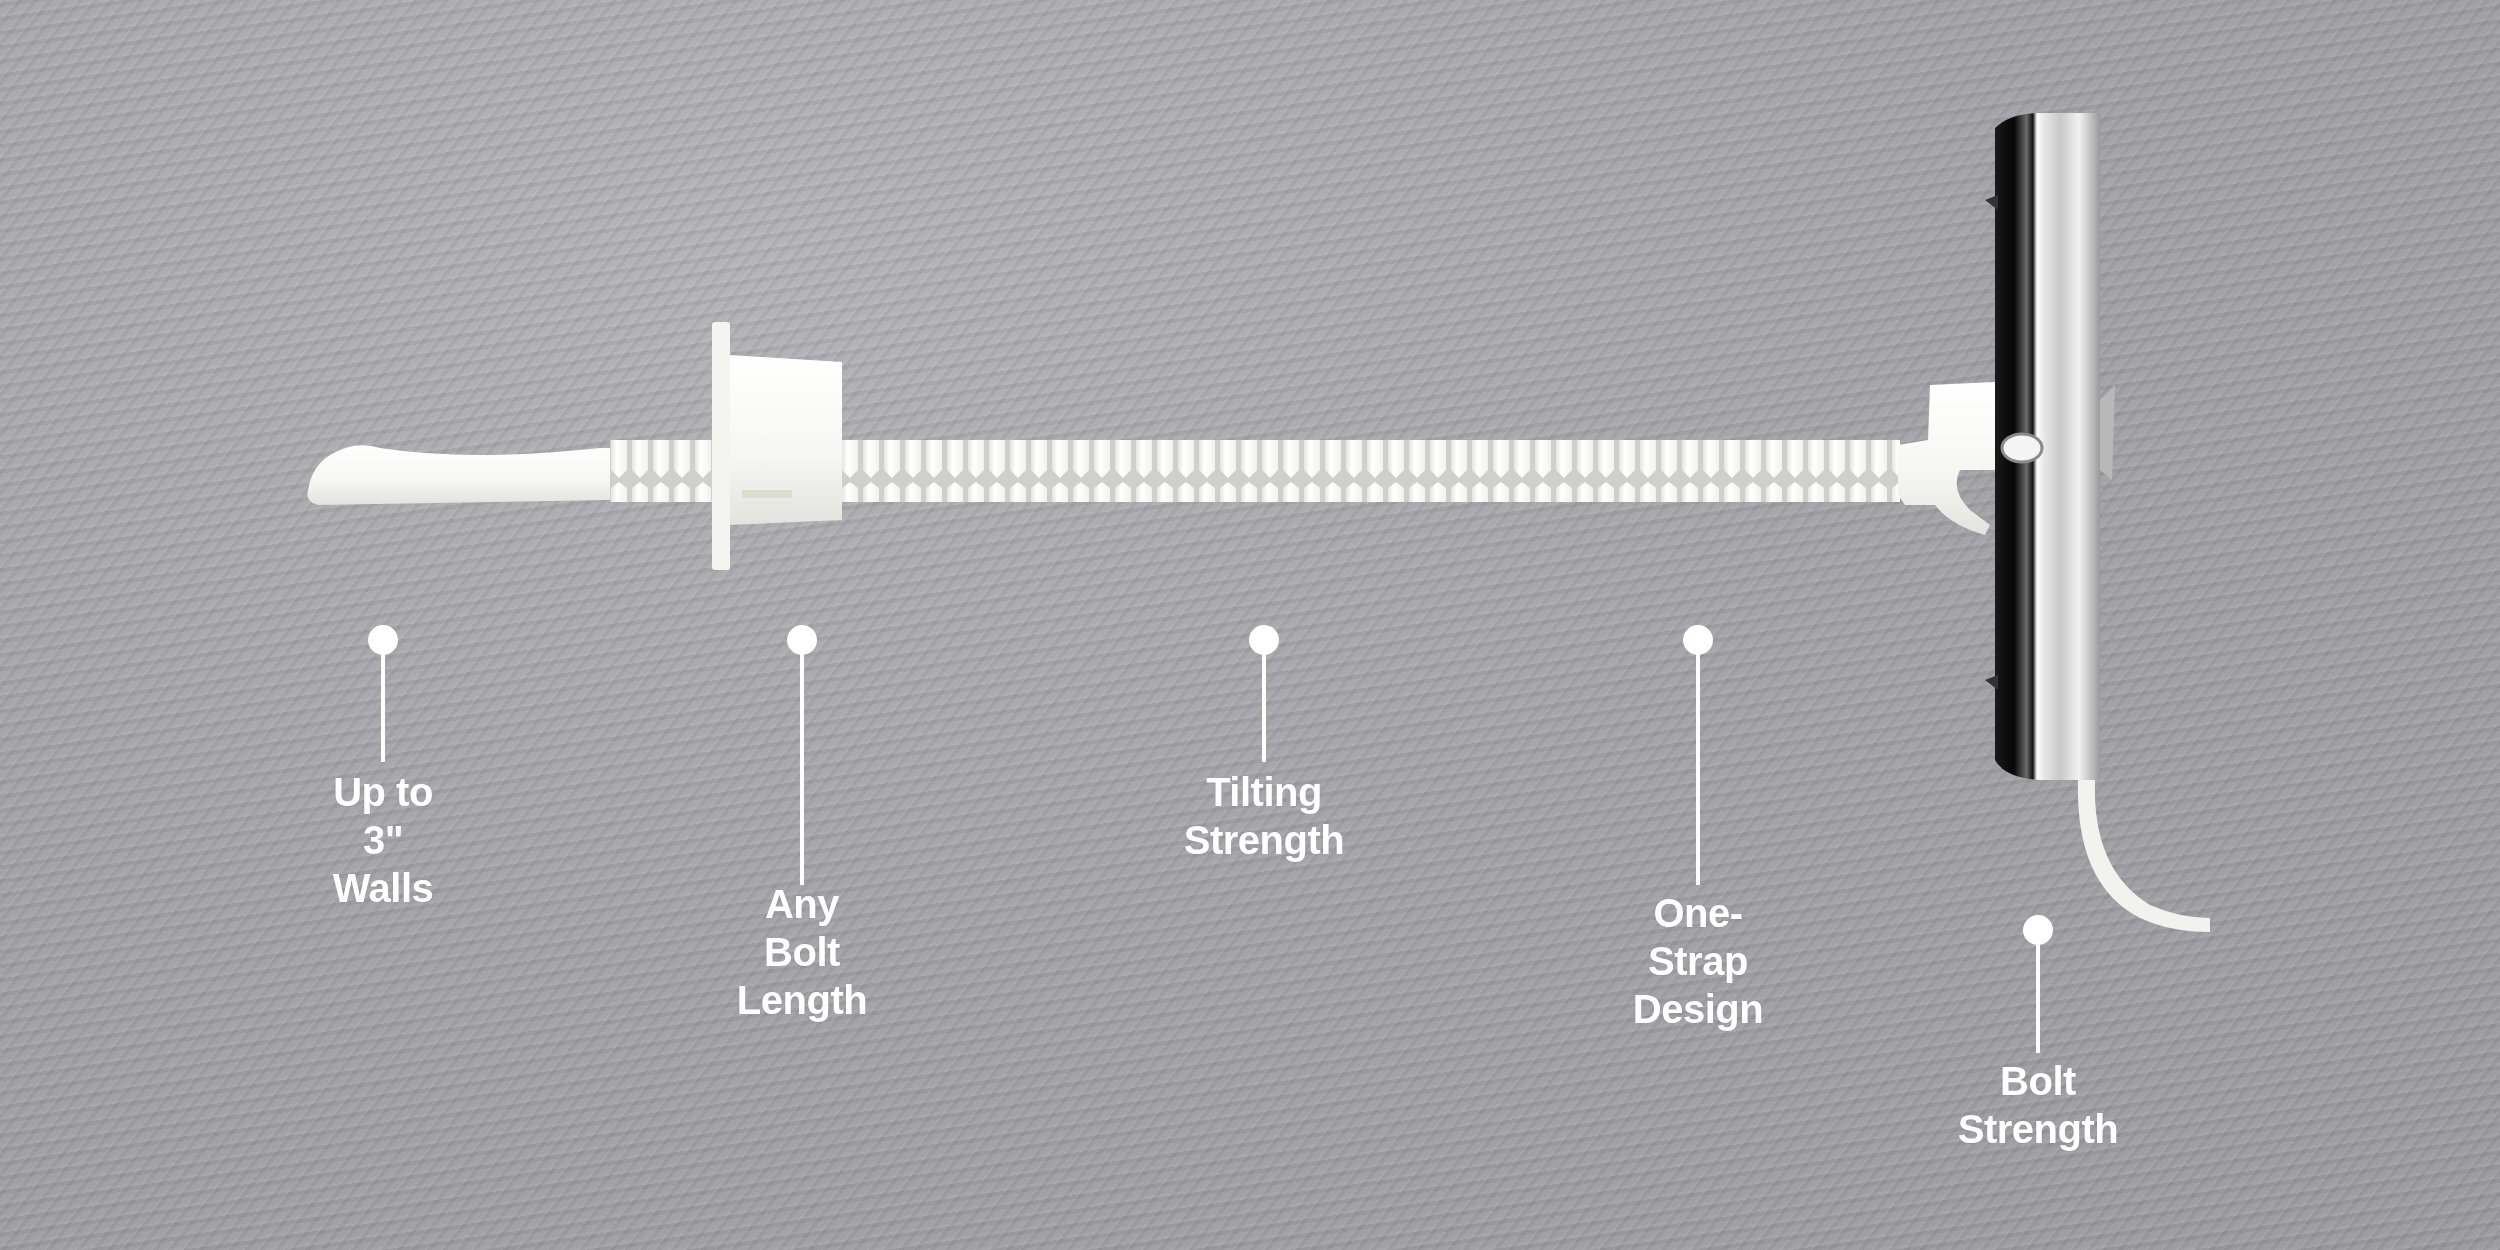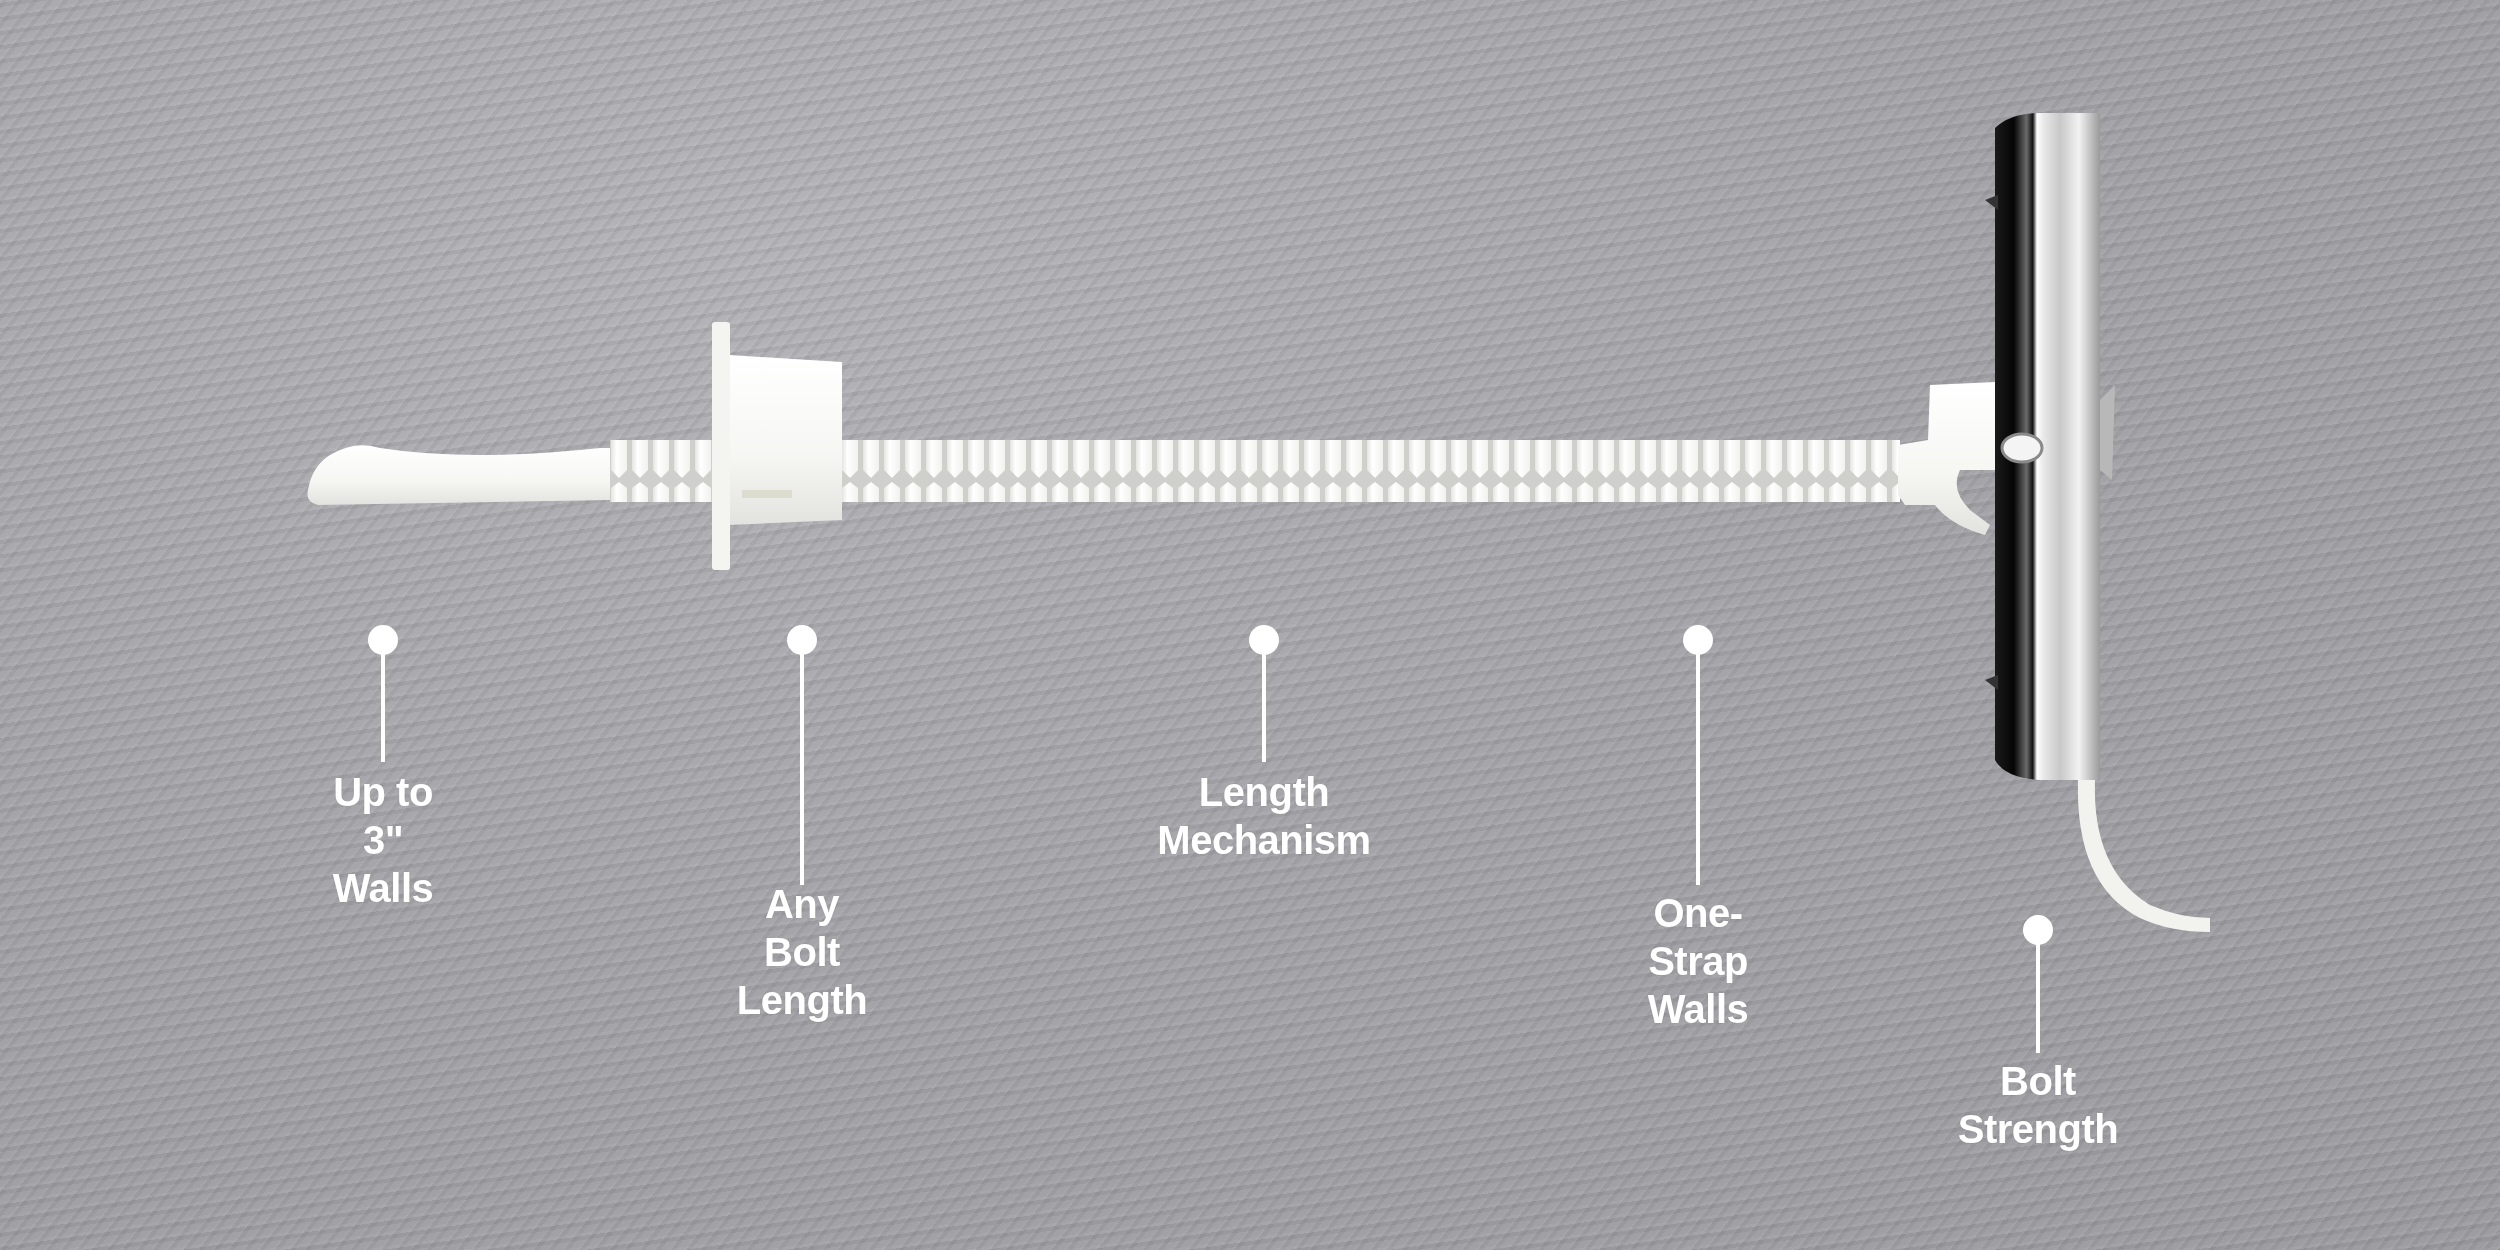--- a/index.html
+++ b/index.html
@@ -94,27 +94,27 @@
 <div class="callout" style="left:802px; top:640px;">
   <div class="dot"></div>
   <div class="stem" style="height:245px;"></div>
   <div class="label" style="top:240px;text-align:center;">Any Bolt
 Length</div>
 </div>
 
 <div class="callout" style="left:1264px; top:640px;">
   <div class="dot"></div>
   <div class="stem" style="height:122px;"></div>
-  <div class="label" style="top:128px;">Length Mechanism</div>
+  <div class="label" style="top:128px;">Tilting Strength</div>
 </div>
 
 <div class="callout" style="left:1698px; top:640px;">
   <div class="dot"></div>
   <div class="stem" style="height:245px;"></div>
   <div class="label" style="top:249px;">One-Strap
-Walls</div>
+Design</div>
 </div>
 
 <div class="callout" style="left:2038px; top:930px;">
   <div class="dot"></div>
   <div class="stem" style="height:123px;"></div>
   <div class="label" style="top:127px;">Bolt Strength</div>
 </div>
 
 </body></html>

